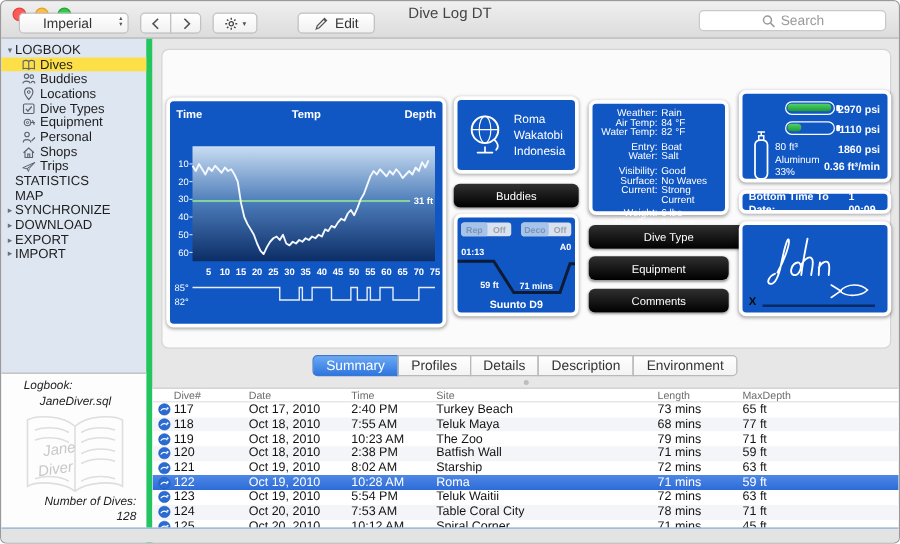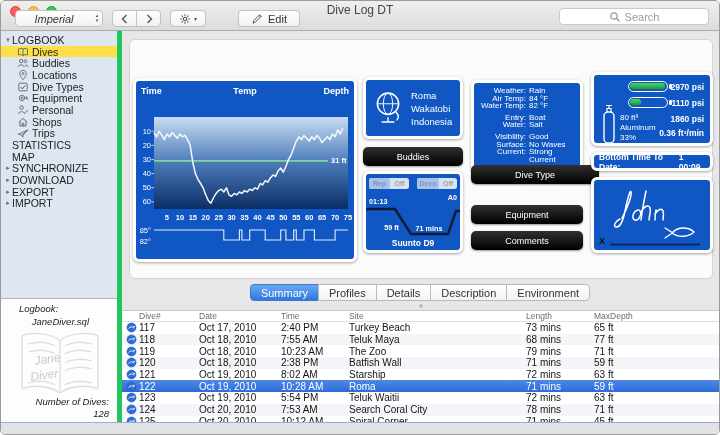--- a/index.html
+++ b/index.html
@@ -13,21 +13,21 @@
   .lights{position:absolute;left:9px;top:5px;display:flex;gap:7px;}
   .light{width:11px;height:11px;border-radius:50%;}
   .l-close{background:#fc5b57;border:1px solid #e2443f;}
   .l-min{background:#fdbe41;border:1px solid #e0a02f;}
   .l-zoom{background:#34c84a;border:1px solid #23a338;}
   .win-title{position:absolute;top:2px;left:0;right:0;text-align:center;
     font-size:12px;color:#454545;}
   .tb-left{position:absolute;left:14px;bottom:3px;display:flex;align-items:center;}
   .ctl{height:17px;background:linear-gradient(#ffffff,#f1f1f1);border:1px solid #c2c2c2;
     display:flex;align-items:center;justify-content:center;font-size:11px;color:#333;}
-  .units{width:88px;border-radius:4px;position:relative;padding-right:10px;font-style:italic;}
+  .units{width:88px;border-radius:4px;position:relative;padding-right:10px;}
   .stepper{position:absolute;right:4px;top:2px;display:flex;flex-direction:column;
     font-size:5px;line-height:5px;color:#555;}
   .navseg{display:flex;margin-left:9px;}
   .nav-btn{width:25px;}
   .nav-btn:first-child{border-radius:4px 0 0 4px;}
   .nav-btn:last-child{border-radius:0 4px 4px 0;margin-left:-1px;}
   .gear-btn{width:36px;border-radius:4px;margin-left:9px;gap:3px;}
   .gear-btn .caret{font-size:6px;color:#555;}
   .edit-btn{border-radius:4px;margin-left:32px;padding:0 12px;gap:5px;}
   .search{position:absolute;right:10px;top:7px;width:150px;height:17px;background:#fff;
@@ -65,21 +65,21 @@
     color:#fff;font-size:9px;display:flex;align-items:center;justify-content:center;
     box-shadow:0 1px 2px rgba(0,0,0,.4);cursor:default;}
   .buddies-btn{left:233px;top:107px;width:100px;height:19px;}
   .comp-card{left:233px;top:131px;width:100px;height:82px;}
   .comp-card svg{display:block;width:94px;height:76px;}
   .cond-card{left:341px;top:40px;width:112px;height:92px;padding:4px 4px 0 0;color:#fff;}
   .cgroup{margin-bottom:4px;}
   .crow{display:flex;font-size:8px;line-height:7.6px;}
   .clabel{width:52px;text-align:right;flex:none;}
   .cvalue{margin-left:3px;}
-  .ab1{left:341px;top:125px;width:128px;height:19px;}
+  .ab1{left:341px;top:140px;width:128px;height:19px;}
   .ab2{left:341px;top:165px;width:112px;height:19px;}
   .ab3{left:341px;top:191px;width:112px;height:19px;}
   .tank-card{left:461px;top:32px;width:122px;height:74px;}
   .tk{position:absolute;font-size:8.5px;color:#fff;font-weight:bold;white-space:nowrap;}
   .tk.r{right:6px;text-align:right;}
   .tk.l{left:26px;font-size:8px;font-weight:normal;}
   .gauge{position:absolute;left:34px;width:40px;height:11px;border:1.5px solid #fbfbfb;
     border-radius:6px;}
   .gfill{position:absolute;left:1px;top:1px;height:6px;background:linear-gradient(#4fd26a,#1f9a38);
     border-radius:4px;}
@@ -628,21 +628,21 @@
             <span class="ticon">
               <svg viewBox="0 0 12 12">
                 <circle cx="6" cy="6" r="5" fill="#2a6cd4" stroke="#1c55b4" stroke-width="0.5"></circle>
                 <path d="M2.8 7.2 C4.3 4.9 7 4.7 8.6 6.7" fill="none" stroke="#fff" stroke-width="1"></path>
                 <circle cx="8.8" cy="5" r="0.9" fill="#fff"></circle>
               </svg>
             </span>
             <span>124</span>
             <span>Oct 20, 2010</span>
             <span>7:53 AM</span>
-            <span>Search Coral City</span>
+            <span>Table Coral City</span>
             <span>78 mins</span>
             <span>71 ft</span>
           </div>
           <div class="trow tgrid">
             <span class="ticon">
               <svg viewBox="0 0 12 12">
                 <circle cx="6" cy="6" r="5" fill="#2a6cd4" stroke="#1c55b4" stroke-width="0.5"></circle>
                 <path d="M2.8 7.2 C4.3 4.9 7 4.7 8.6 6.7" fill="none" stroke="#fff" stroke-width="1"></path>
                 <circle cx="8.8" cy="5" r="0.9" fill="#fff"></circle>
               </svg>

